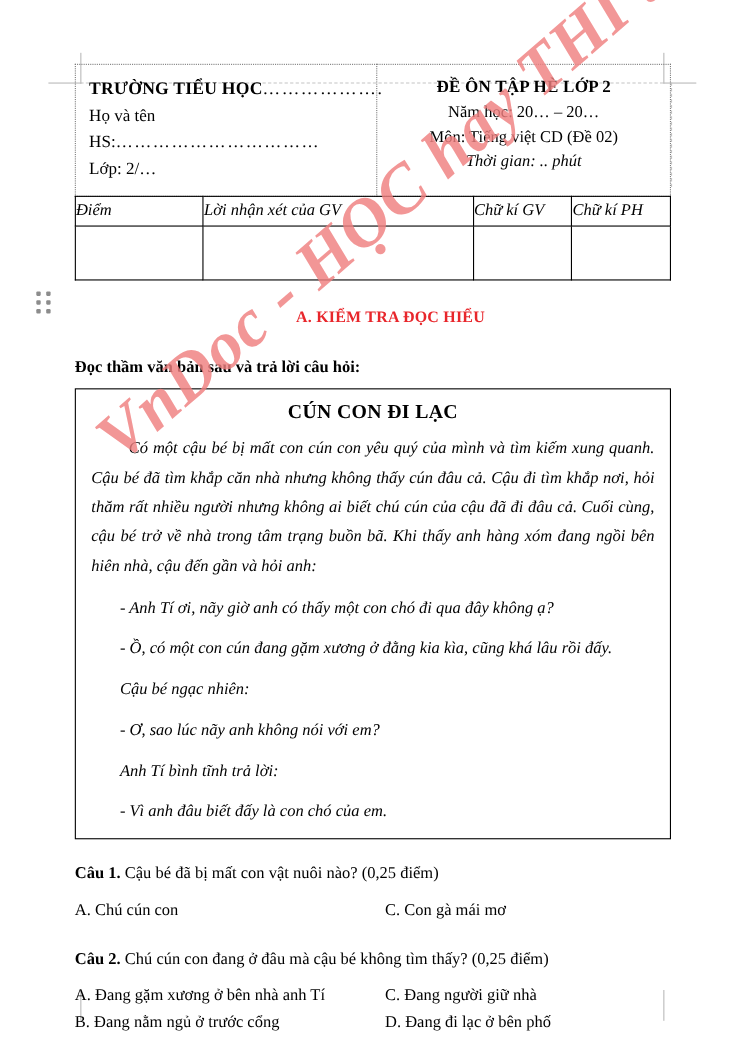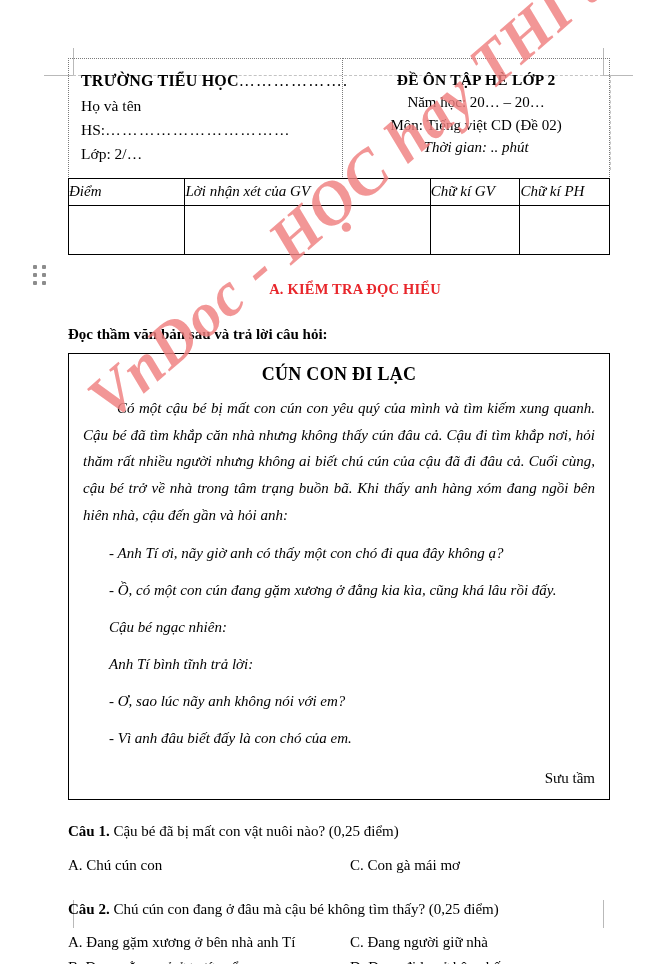--- a/index.html
+++ b/index.html
@@ -270,24 +270,23 @@
 
   <div class="section-a">A. KIỂM TRA ĐỌC HIỂU</div>
   <div class="instruction">Đọc thầm văn bản sau và trả lời câu hỏi:</div>
 
   <div class="passage-box">
     <div class="passage-title">CÚN CON ĐI LẠC</div>
     <p class="passage-body">Có một cậu bé bị mất con cún con yêu quý của mình và tìm kiếm xung quanh. Cậu bé đã tìm khắp căn nhà nhưng không thấy cún đâu cả. Cậu đi tìm khắp nơi, hỏi thăm rất nhiều người nhưng không ai biết chú cún của cậu đã đi đâu cả. Cuối cùng, cậu bé trở về nhà trong tâm trạng buồn bã. Khi thấy anh hàng xóm đang ngồi bên hiên nhà, cậu đến gần và hỏi anh:</p>
     <div class="dialog-line">- Anh Tí ơi, nãy giờ anh có thấy một con chó đi qua đây không ạ?</div>
     <div class="dialog-line">- Ồ, có một con cún đang gặm xương ở đằng kia kìa, cũng khá lâu rồi đấy.</div>
     <div class="dialog-line">Cậu bé ngạc nhiên:</div>
+    <div class="dialog-line">- Ơ, sao lúc nãy anh không nói với em?</div>
     <div class="dialog-line">Anh Tí bình tĩnh trả lời:</div>
-    <div class="dialog-line">- Ơ, sao lúc nãy anh không nói với em?</div>
     <div class="dialog-line">- Vì anh đâu biết đấy là con chó của em.</div>
-    <div class="source-line">Sưu tầm</div>
   </div>
 
   <div class="question">
     <span class="q-num">Câu 1.</span><span> Cậu bé đã bị mất con vật nuôi nào? (0,25 điểm)</span>
   </div>
   <div class="options">
     <div class="option-row">
       <div class="opt-left">A. Chú cún con</div>
       <div class="opt-right">C. Con gà mái mơ</div>
     </div>

